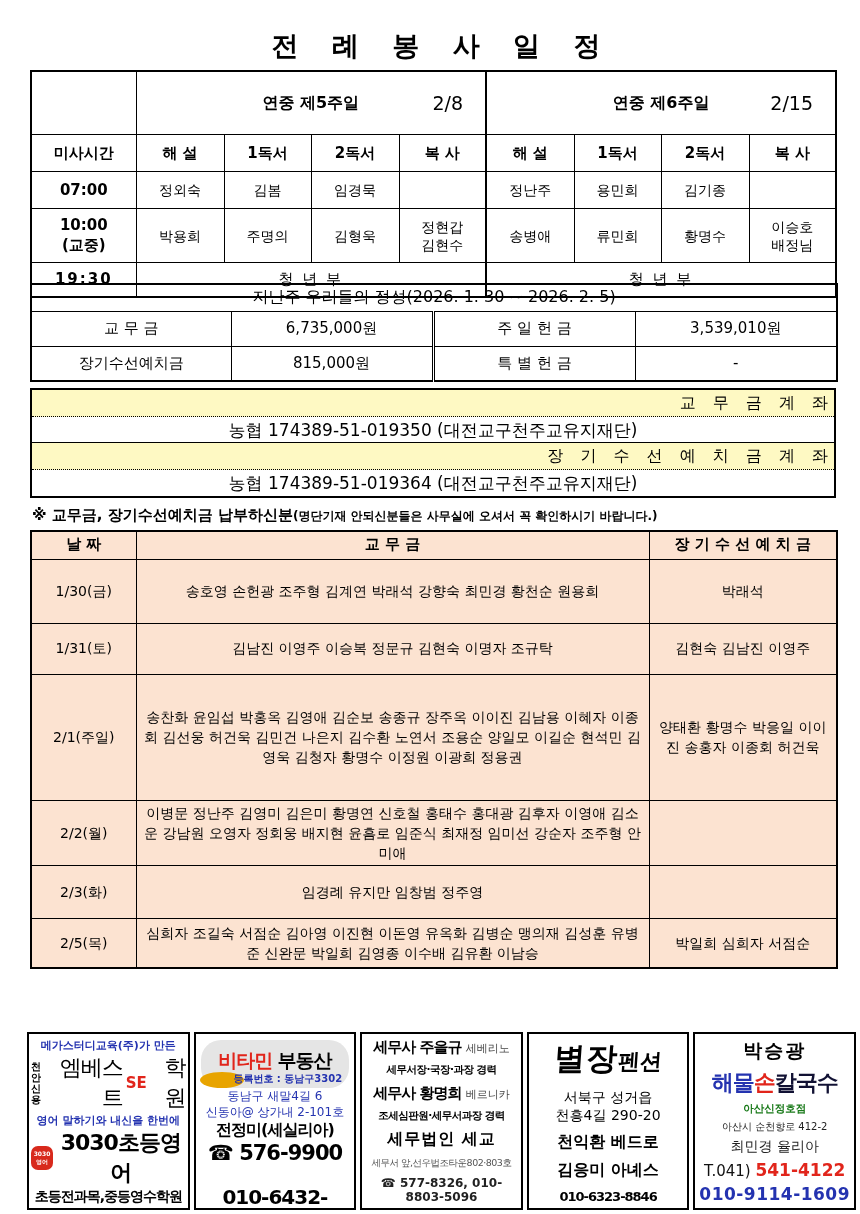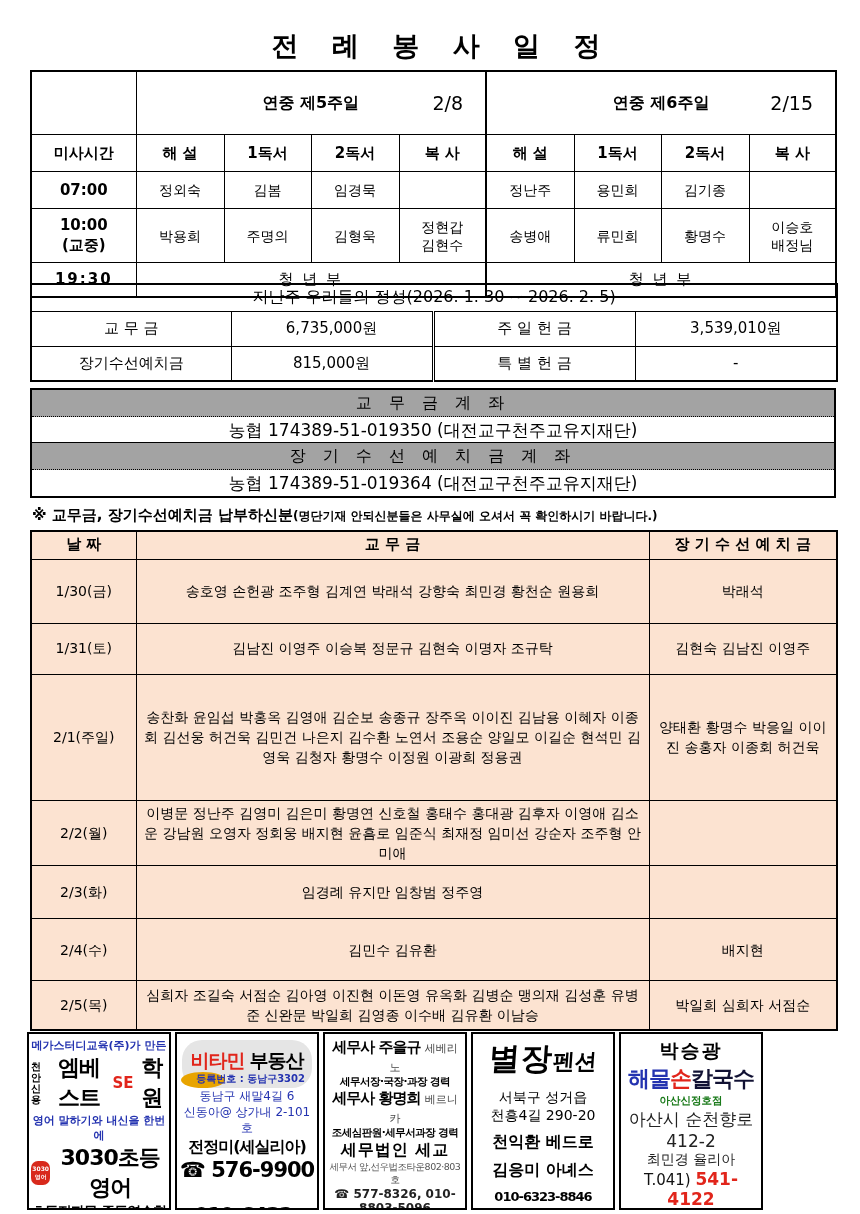--- a/index.html
+++ b/index.html
@@ -39,46 +39,46 @@
   
   .t2 { left:30px; top:283px; width:806px; border:2px solid #000; }
   .t2 td { font-size:15px;margin-left:40px; }
   .t2 tr.tt td { height:27px; font-size:16px; }
   .t2 tr.vr td { height:35px; }
   .t2 .dbl { border-left:3px double #000; }
 
   
   .accounts { left:30px; top:388px; width:806px; border:2px solid #000; }
   .acc-row { height:26.5px; line-height:26.5px; text-align:center; font-size:17px; background:#fff; }
-  .acc-row.gray { background:#a3a3a3; border-bottom:1px dotted #000; letter-spacing:6px; font-size:16px; }
+  .acc-row.gray { background:#fef9c3; border-bottom:1px dotted #000; letter-spacing:6px; font-size:16px;text-align:right; }
   .acc-row.solid { border-bottom:1.5px solid #000; }
 
   
   .notice { left:32px; top:505px; width:800px; white-space:nowrap; }
   .notice .main { font-size:15px; font-weight:bold; }
   .notice .sub  { font-size:12px; font-weight:bold; }
 
   
   .t3 { left:30px; top:530px; width:806px; border:2px solid #000; }
   .t3 td { background:#fce3d1; font-size:14px; line-height:1.45; padding:2px 6px; }
   .t3 tr.hd td { height:28px; font-size:15px; font-weight:bold; padding:0; }
   .t3 td.datec { font-size:14px; padding:0; }
 
   
-  .ads { left:27px; top:1032px; width:736px; height:178px; display:flex; gap:4px; }
+  .ads { left:27px; top:1032px; width:829px; height:178px; display:flex; gap:4px; }
   .ad { flex:1 1 0; border:2px solid #000; background:#fff; padding:4px 2px; text-align:center;
         display:flex; flex-direction:column; justify-content:space-between; overflow:hidden; }
   .blue { color:#2433b0; }
   .red  { color:#e1251b; }
 
   
   .ad1 .tagline { font-size:11px; font-weight:bold; color:#2433b0; }
   .ad1 .brandrow { display:flex; align-items:center; justify-content:center; gap:3px; }
   .ad1 .stack { white-space:pre-line; font-size:10px; font-weight:bold; line-height:1.1; text-align:left; }
-  .ad1 .bigb { font-size:22px; font-weight:bold; letter-spacing:-1px; }
+  .ad1 .bigb { font-size:22px; font-weight:normal; letter-spacing:-1px;text-align:right; }
   .ad1 .se { font-size:15px; font-weight:bold; color:#e1251b; }
   .ad1 .subline { font-size:11px; font-weight:bold; color:#2433b0; }
   .ad1 .badge { display:inline-block; width:24px; height:24px; background:#d8291c; color:#fff;
                 border-radius:7px; font-size:6px; font-weight:bold; white-space:pre-line;
                 line-height:1.4; padding-top:4px; vertical-align:middle; }
   .ad1 .brand2 { font-size:22px; font-weight:bold; letter-spacing:-1px; }
   .ad1 .desc { font-size:14px; font-weight:bold; letter-spacing:-1px; }
   .ad1 .addr { font-size:11.5px; }
 
   
@@ -106,21 +106,21 @@
   .ad4 .brand .small { font-size:22px; letter-spacing:0; }
   .ad4 .addr { font-size:14px; line-height:1.3; }
   .ad4 .person { font-size:16px; font-weight:bold; }
   .ad4 .phone { font-size:13px; font-weight:bold; letter-spacing:-1px; }
 
   
   .ad5 .owner { font-size:19px; font-weight:bold; letter-spacing:2px; }
   .ad5 .brandline { font-size:22px; font-weight:bold; letter-spacing:-1px; }
   .ad5 .brandline .k { color:#111133; }
   .ad5 .branch { font-size:10.5px; font-weight:bold; color:#1a7a1a; }
-  .ad5 .addr { font-size:17px; color:#222; }
+  .ad5 .addr { font-size:10px; color:#222; }
   .ad5 .person { font-size:14px; color:#222; }
   .ad5 .tel { font-size:15px; color:#111; }
   .ad5 .tel .num { color:#e1251b; font-weight:bold; font-size:17px; }
   .ad5 .phone2 { font-size:17px; font-weight:bold; color:#2433b0; letter-spacing:0.5px; }
 </style>
 </head>
 <body>
 
 <div class="abs page-title">전 례 봉 사 일 정</div>
 
@@ -259,25 +259,20 @@
   <tr style="height:59px">
     <td class="datec">2/2(월)</td>
     <td>이병문 정난주 김영미 김은미 황명연 신호철 홍태수 홍대광 김후자 이영애 김소운 강남원 오영자 정회웅 배지현 윤흠로 임준식 최재정 임미선 강순자 조주형 안미애</td>
     <td></td>
   </tr>
   <tr style="height:53px">
     <td class="datec">2/3(화)</td>
     <td>임경례 유지만 임창범 정주영</td>
     <td></td>
   </tr>
-  <tr style="height:62px">
-    <td class="datec">2/4(수)</td>
-    <td>김민수 김유환</td>
-    <td>배지현</td>
-  </tr>
   <tr style="height:49px">
     <td class="datec">2/5(목)</td>
     <td>심희자 조길숙 서점순 김아영 이진현 이돈영 유옥화 김병순 맹의재 김성훈 유병준 신완문 박일희 김영종 이수배 김유환 이남승</td>
     <td>박일희 심희자 서점순</td>
   </tr>
 </tbody>
   </table>
 
 <div class="abs ads">
 

